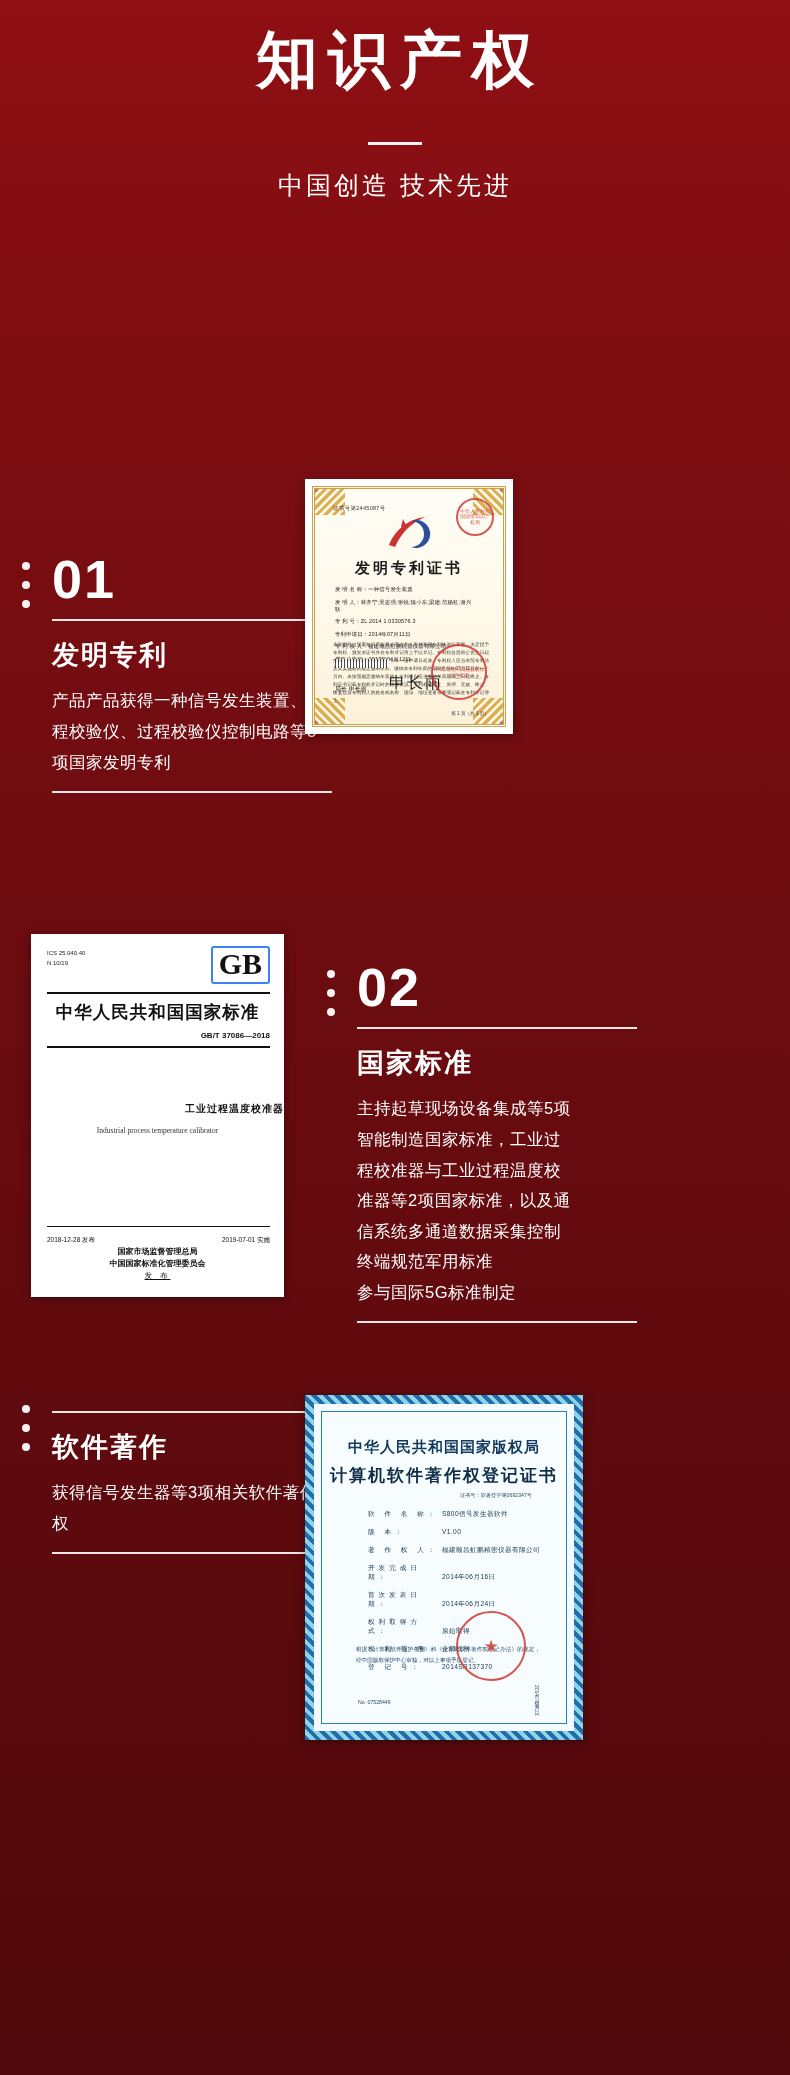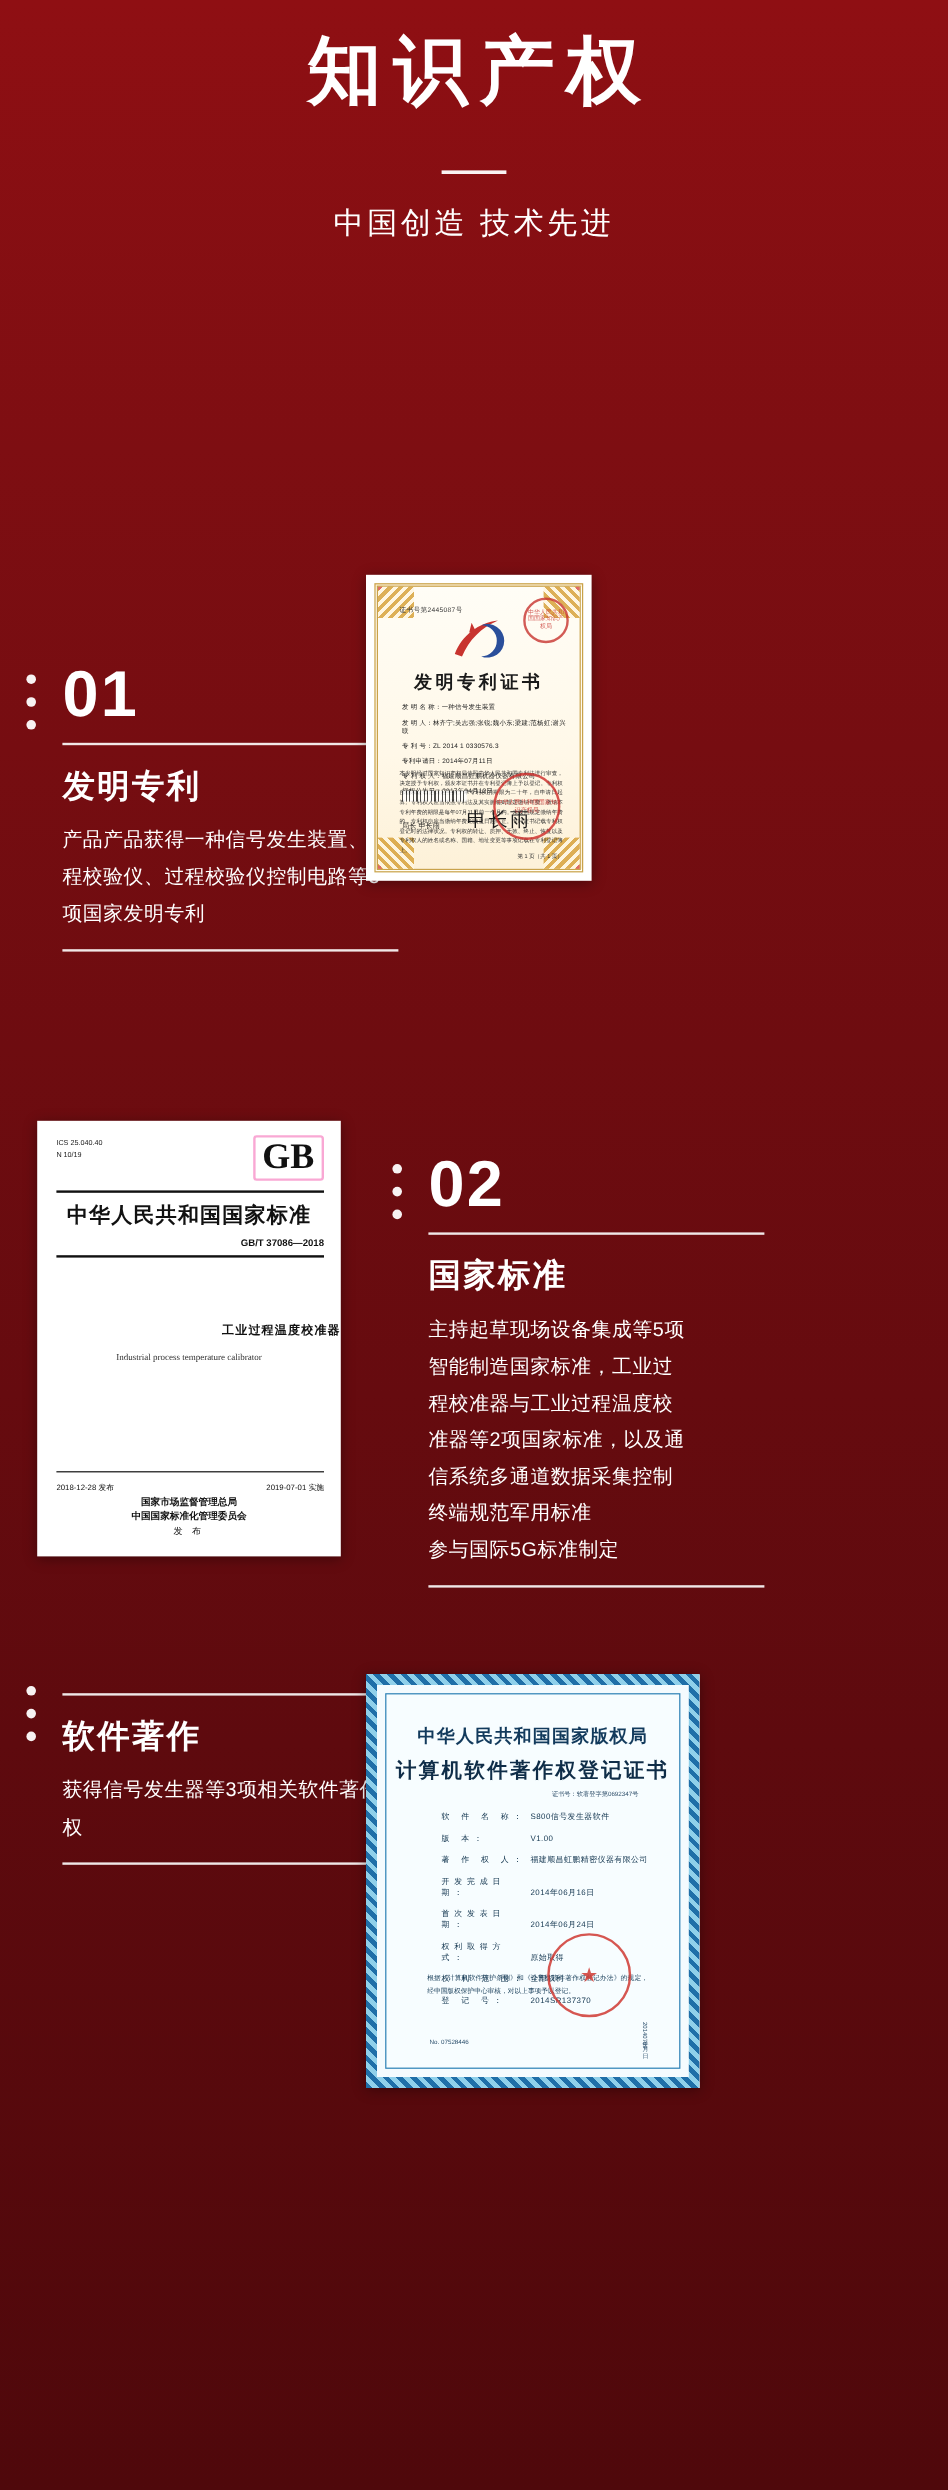--- a/index.html
+++ b/index.html
@@ -110,21 +110,21 @@
 
   
   .cert {
     position: absolute;
     background: #ffffff;
     box-shadow: 0 2px 10px rgba(0,0,0,.35);
     overflow: hidden;
   }
 
   
-  .cert1 { left: 305px; top: 277px; width: 188px; height: 255px; }
+  .cert1 { left: 305px; top: 277px; width: 208px; height: 255px; }
   .c1-inner {
     position: absolute; inset: 7px;
     border: 3px double #c9a24a;
     background: linear-gradient(180deg,#fffdf6 0%, #fff8e8 60%, #fdf1d8 100%);
   }
   .c1-corner {
     position: absolute; width: 30px; height: 26px;
     background:
       radial-gradient(circle at 0 0, #d9534f 0 3px, transparent 3px),
       repeating-linear-gradient(135deg,#d8a33c 0 3px,#fff6e0 3px 6px);
@@ -175,21 +175,21 @@
   .c1-foot { position: absolute; right: 14px; bottom: 8px; font-size: 4.6px; color: #333; }
   .c1-barcode { position: absolute; left: 20px; bottom: 56px; width: 54px; height: 9px;
     background: repeating-linear-gradient(90deg,#222 0 1px,#fff 1px 3px); opacity:.8;}
 
   
   .cert2 { left: 31px; top: 732px; width: 253px; height: 363px; background: #fff; }
   .c2-top { position: absolute; left: 16px; top: 14px; font-size: 6px; color: #222; line-height: 1.7; }
   .c2-gb {
     position: absolute; right: 14px; top: 12px;
     font-size: 30px; font-weight: bold; font-family: "Liberation Serif", serif;
-    color: #111; border: 2px solid #f9a8d4; padding: 0 6px 2px 6px; border-radius: 3px;
+    color: #111; border: 2px solid #3b82f6; padding: 0 6px 2px 6px; border-radius: 3px;
     line-height: 1.05;
   }
   .c2-title {
     position: absolute; left: 0; right: 0; top: 66px; text-align: center;
     font-size: 17.5px; font-weight: bold; letter-spacing: 1px; color: #111;
     font-family: "Liberation Serif", serif;
   }
   .c2-rule { position: absolute; left: 16px; right: 14px; height: 1.5px; background: #111; }
   .c2-code { position: absolute; right: 14px; top: 97px; font-size: 8px; color: #111; font-weight: bold; padding-left: 28px;}
   .c2-name {
@@ -201,21 +201,21 @@
     position: absolute; left: 0; right: 0; top: 192px; text-align: center;
     font-size: 7.5px; color: #333; font-family: "Liberation Serif", serif;
   }
   .c2-dates { position: absolute; left: 16px; right: 14px; bottom: 52px; font-size: 6.5px; color: #111;
     display: flex; justify-content: space-between; }
   .c2-issuer {
     position: absolute; left: 0; right: 0; bottom: 16px; text-align: center;
     font-size: 8px; line-height: 1.5; color: #111; font-weight: bold;
     font-family: "Liberation Serif", serif;
   }
-  .c2-issuer .fb { font-weight: normal; font-size: 7.5px; letter-spacing: 3px; }
+  .c2-issuer .fb { font-weight: normal; font-size: 7.5px; letter-spacing: 3px; text-decoration: underline; }
 
   
   .cert3 { left: 305px; top: 1193px; width: 278px; height: 345px; }
   .c3-outer { position: absolute; inset: 0; background: #eef7fb;
     border: 9px solid transparent;
     background-image:
       linear-gradient(#f4fbfe,#f4fbfe),
       repeating-linear-gradient(45deg,#1f6fa8 0 4px,#8fd0ea 4px 8px);
     background-origin: border-box;
     background-clip: padding-box, border-box;

